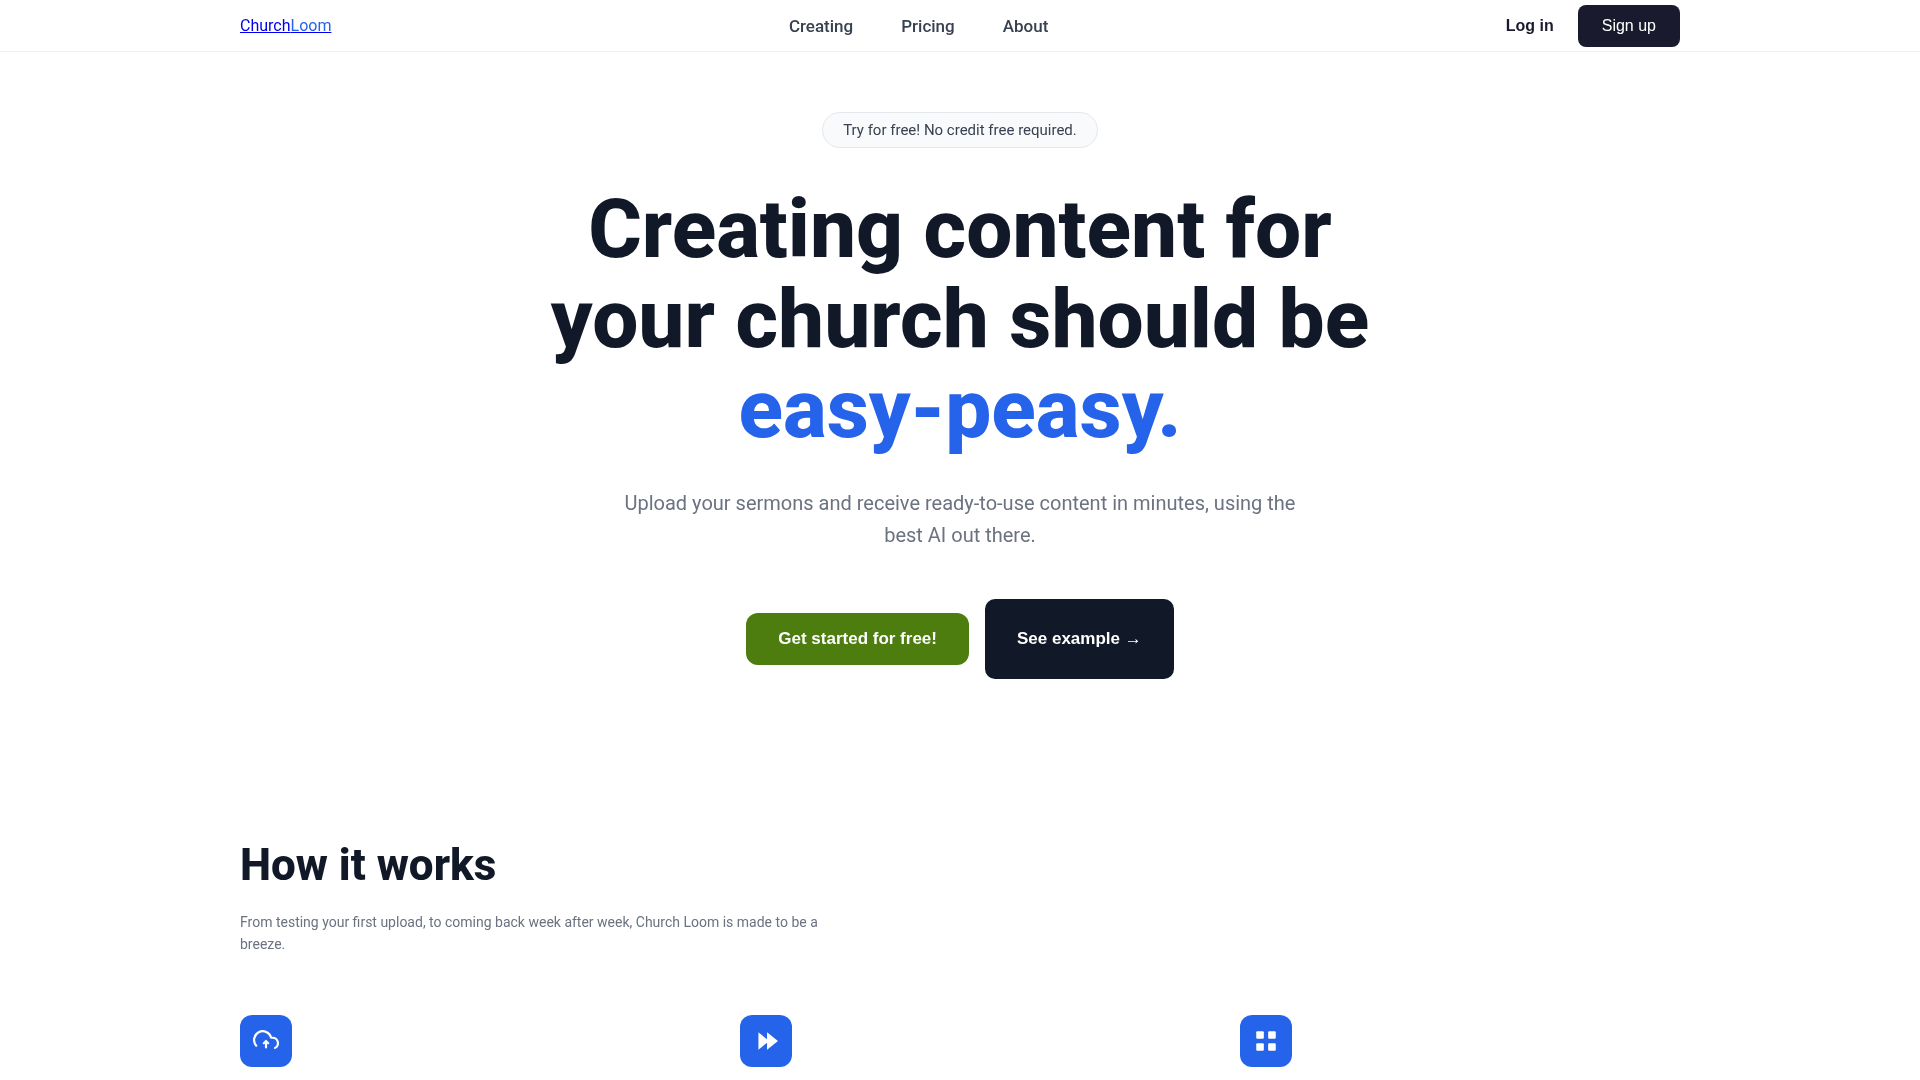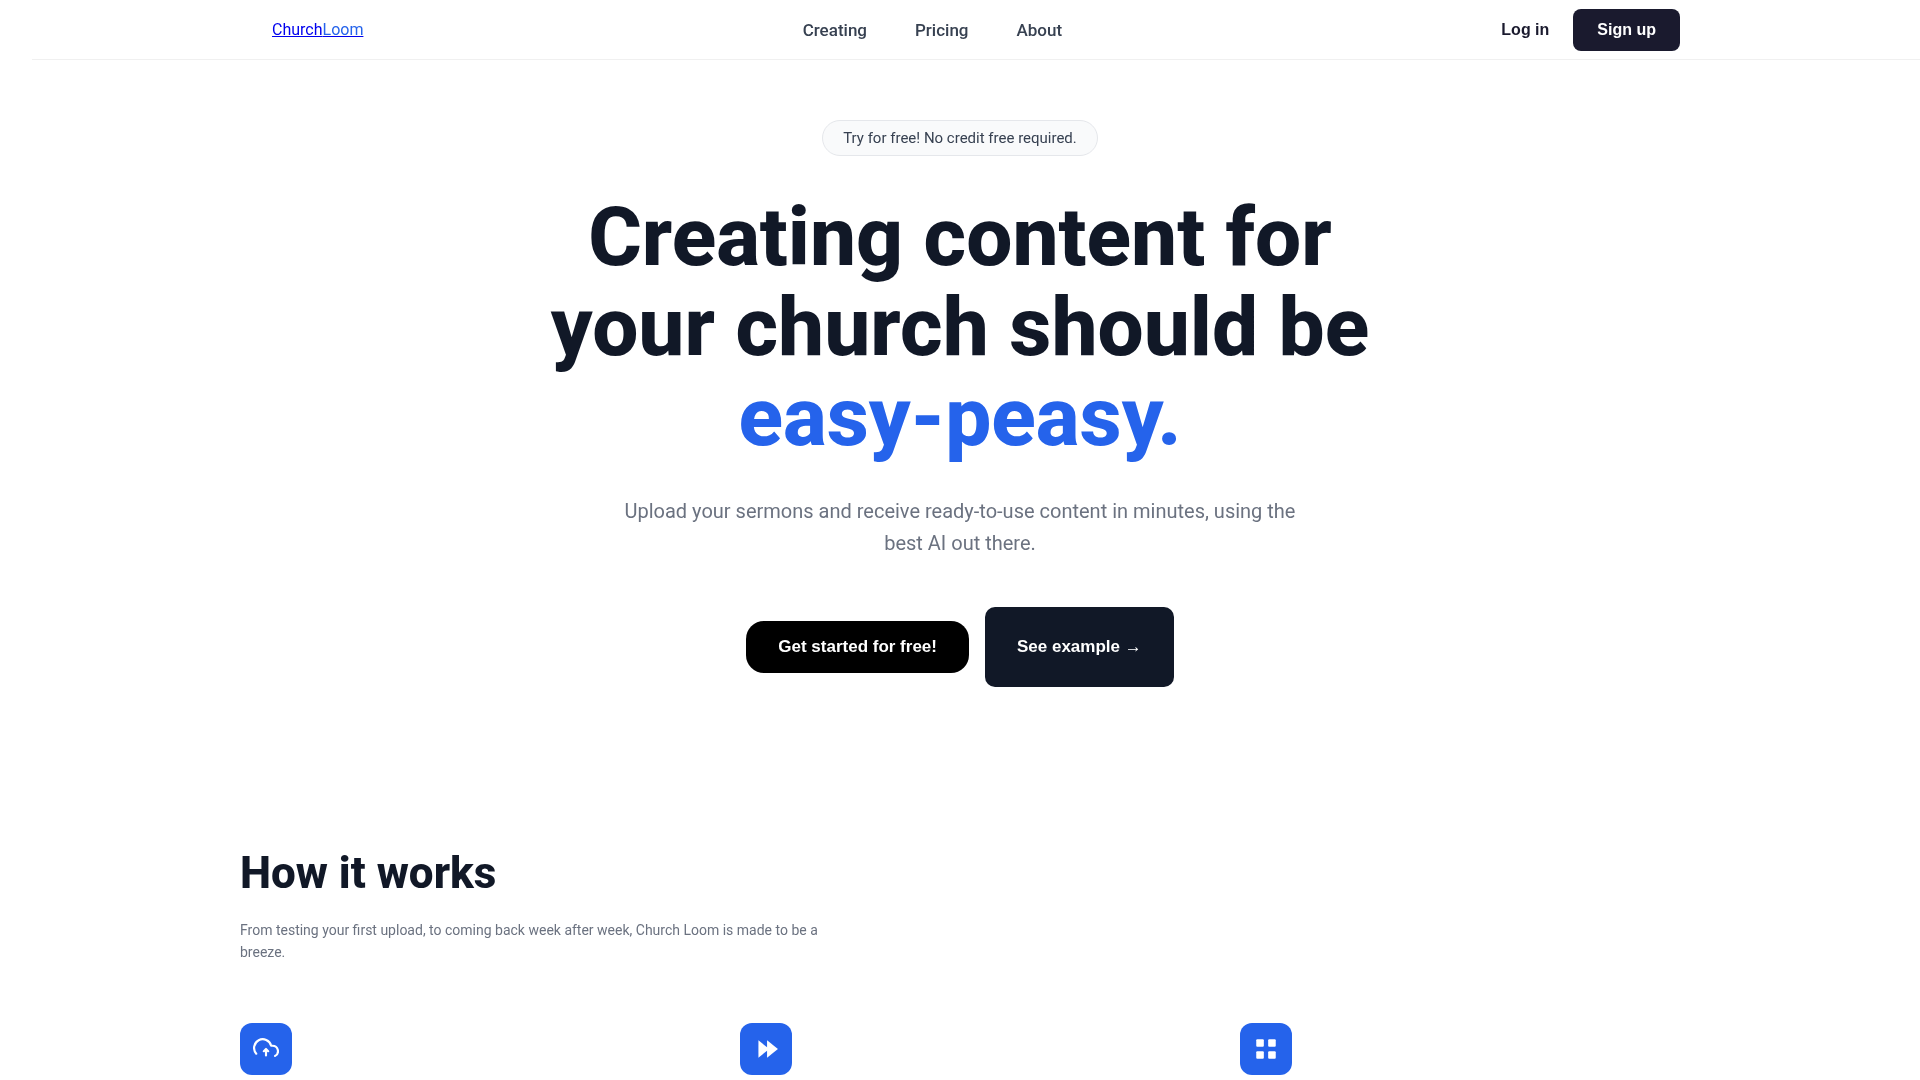--- a/index.html
+++ b/index.html
@@ -16,24 +16,23 @@
       min-height: 1080px;
       overflow-x: hidden;
     }
 
     
     nav {
       display: flex;
       align-items: center;
       justify-content: space-between;
       padding: 0 240px;
-      height: 60px;
+      height: 52px;
       border-bottom: 1px solid #f0f0f0;
       background: #ffffff;
-      margin-left: 32px;
     }
 
     .nav-links {
       display: flex;
       gap: 48px;
       align-items: center;
     }
 
     .nav-links a {
       text-decoration: none;
@@ -58,21 +57,21 @@
       cursor: pointer;
     }
 
     .btn-signup {
       background: #1a1a2e;
       color: #ffffff;
       border: none;
       padding: 12px 24px;
       border-radius: 8px;
       font-size: 16px;
-      font-weight: 700;
+      font-weight: 400;
       cursor: pointer;
     }
 
     
     .hero {
       display: flex;
       flex-direction: column;
       align-items: center;
       text-align: center;
       padding: 60px 240px 80px;
@@ -109,25 +108,25 @@
       margin-bottom: 48px;
     }
 
     .hero-buttons {
       display: flex;
       gap: 16px;
       align-items: center;
     }
 
     .btn-primary {
-      background: #000000;
+      background: #4d7c0f;
       color: #ffffff;
       border: none;
       padding: 16px 32px;
-      border-radius: 18px;
+      border-radius: 12px;
       font-size: 17px;
       font-weight: 600;
       cursor: pointer;
     }
 
     .btn-secondary {
       background: #111827;
       color: #ffffff;
       border: none;
       padding: 30px 32px;

